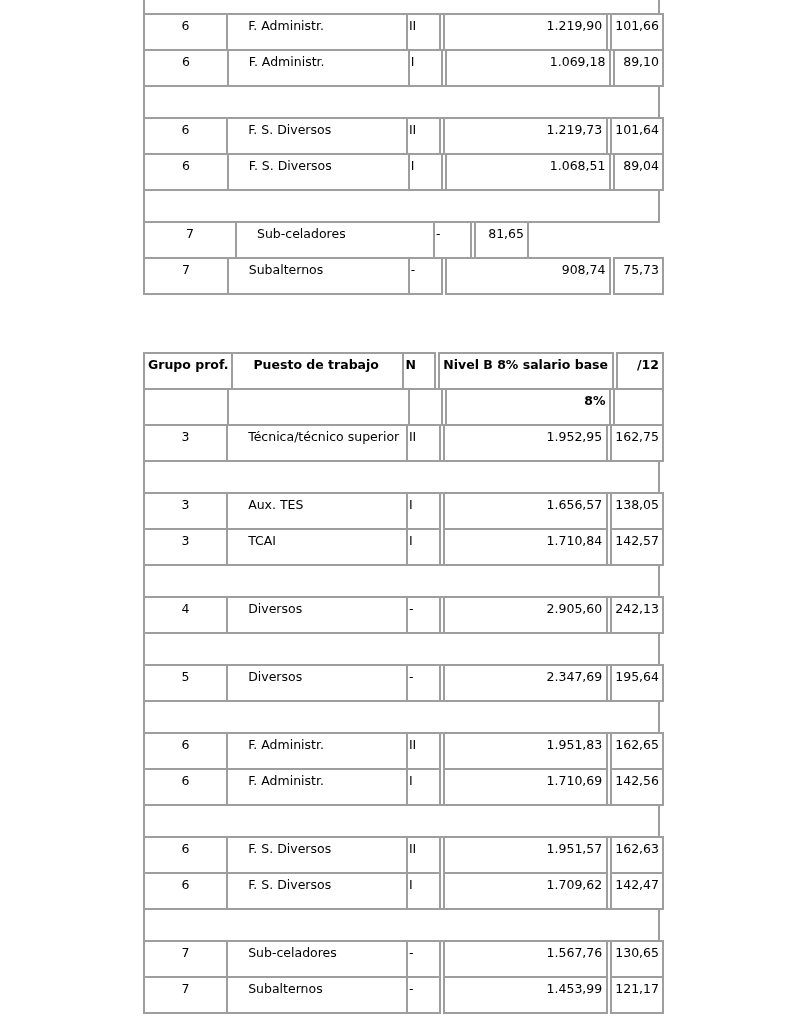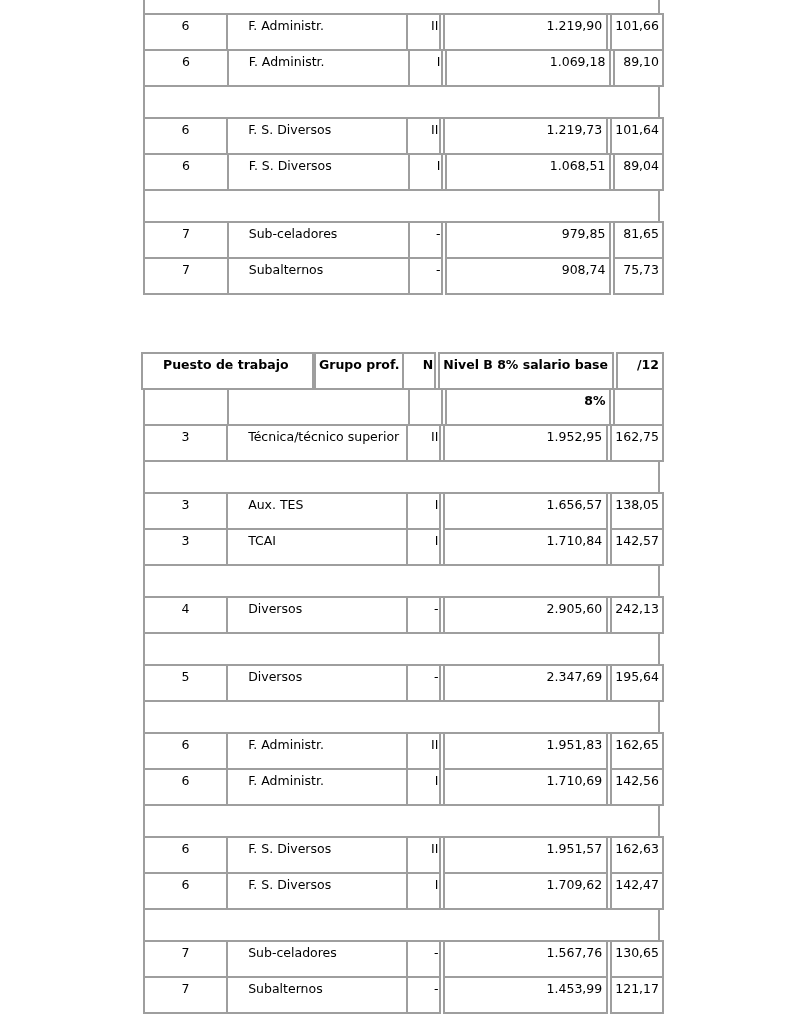--- a/index.html
+++ b/index.html
@@ -18,21 +18,21 @@
     height: 38px;
     padding: 3px 3px 0 3px;
     font-size: 12.5px;
     line-height: 1.3;
     color: var(--text, #000000);
     white-space: nowrap;
   }
   .row:not(:first-child) .cell { margin-top: -2px; }
   .c-grupo   { width: 94px;  text-align: center; }
   .c-puesto  { width: 200px; margin-left: -2px; padding-left: 20px; }
-  .c-nivel   { width: 39px;  margin-left: -2px; text-align: right; padding-left: 1px; padding-right: 1px; }
+  .c-nivel   { width: 39px;  margin-left: -2px; text-align: left; padding-left: 1px; padding-right: 1px; }
   .c-importe { width: 183px; margin-left: 2px;  text-align: right; padding-right: 4px; }
   .c-doceava { width: 55px;  margin-left: 2px;  text-align: right; }
   .c-full    { width: 517px; }
   .sep-row .cell { height: 34px; }
   .sep-row.partial .cell { height: 15px; border-top: none; }
   .header-row .cell, .bold { font-weight: bold; }
 </style>
 </head>
 <body style="background: rgb(255, 255, 255);">
 
@@ -72,35 +72,34 @@
         <div class="cell c-importe">1.068,51</div>
         <div class="cell c-doceava">89,04</div>
       </div>
       <div class="row sep-row">
         <div class="cell c-full"></div>
       </div>
       <div class="row data-row">
         <div class="cell c-grupo">7</div>
         <div class="cell c-puesto">Sub-celadores</div>
         <div class="cell c-nivel">-</div>
-        <div class="cell c-importe">979,85</div>
         <div class="cell c-doceava">81,65</div>
       </div>
       <div class="row data-row">
         <div class="cell c-grupo">7</div>
         <div class="cell c-puesto">Subalternos</div>
         <div class="cell c-nivel">-</div>
         <div class="cell c-importe">908,74</div>
         <div class="cell c-doceava">75,73</div>
       </div>
     </div>
   <div class="tbl">
       <div class="row header-row">
+        <div class="cell c-grupo bold">Grupo prof.</div>
         <div class="cell c-puesto bold">Puesto de trabajo</div>
-        <div class="cell c-grupo bold">Grupo prof.</div>
         <div class="cell c-nivel bold">N</div>
         <div class="cell c-importe bold">Nivel B 8% salario base</div>
         <div class="cell c-doceava bold">/12</div>
       </div>
       <div class="row data-row subheader-row">
         <div class="cell c-grupo bold"></div>
         <div class="cell c-puesto bold"></div>
         <div class="cell c-nivel bold"></div>
         <div class="cell c-importe bold">8%</div>
         <div class="cell c-doceava bold"></div>

